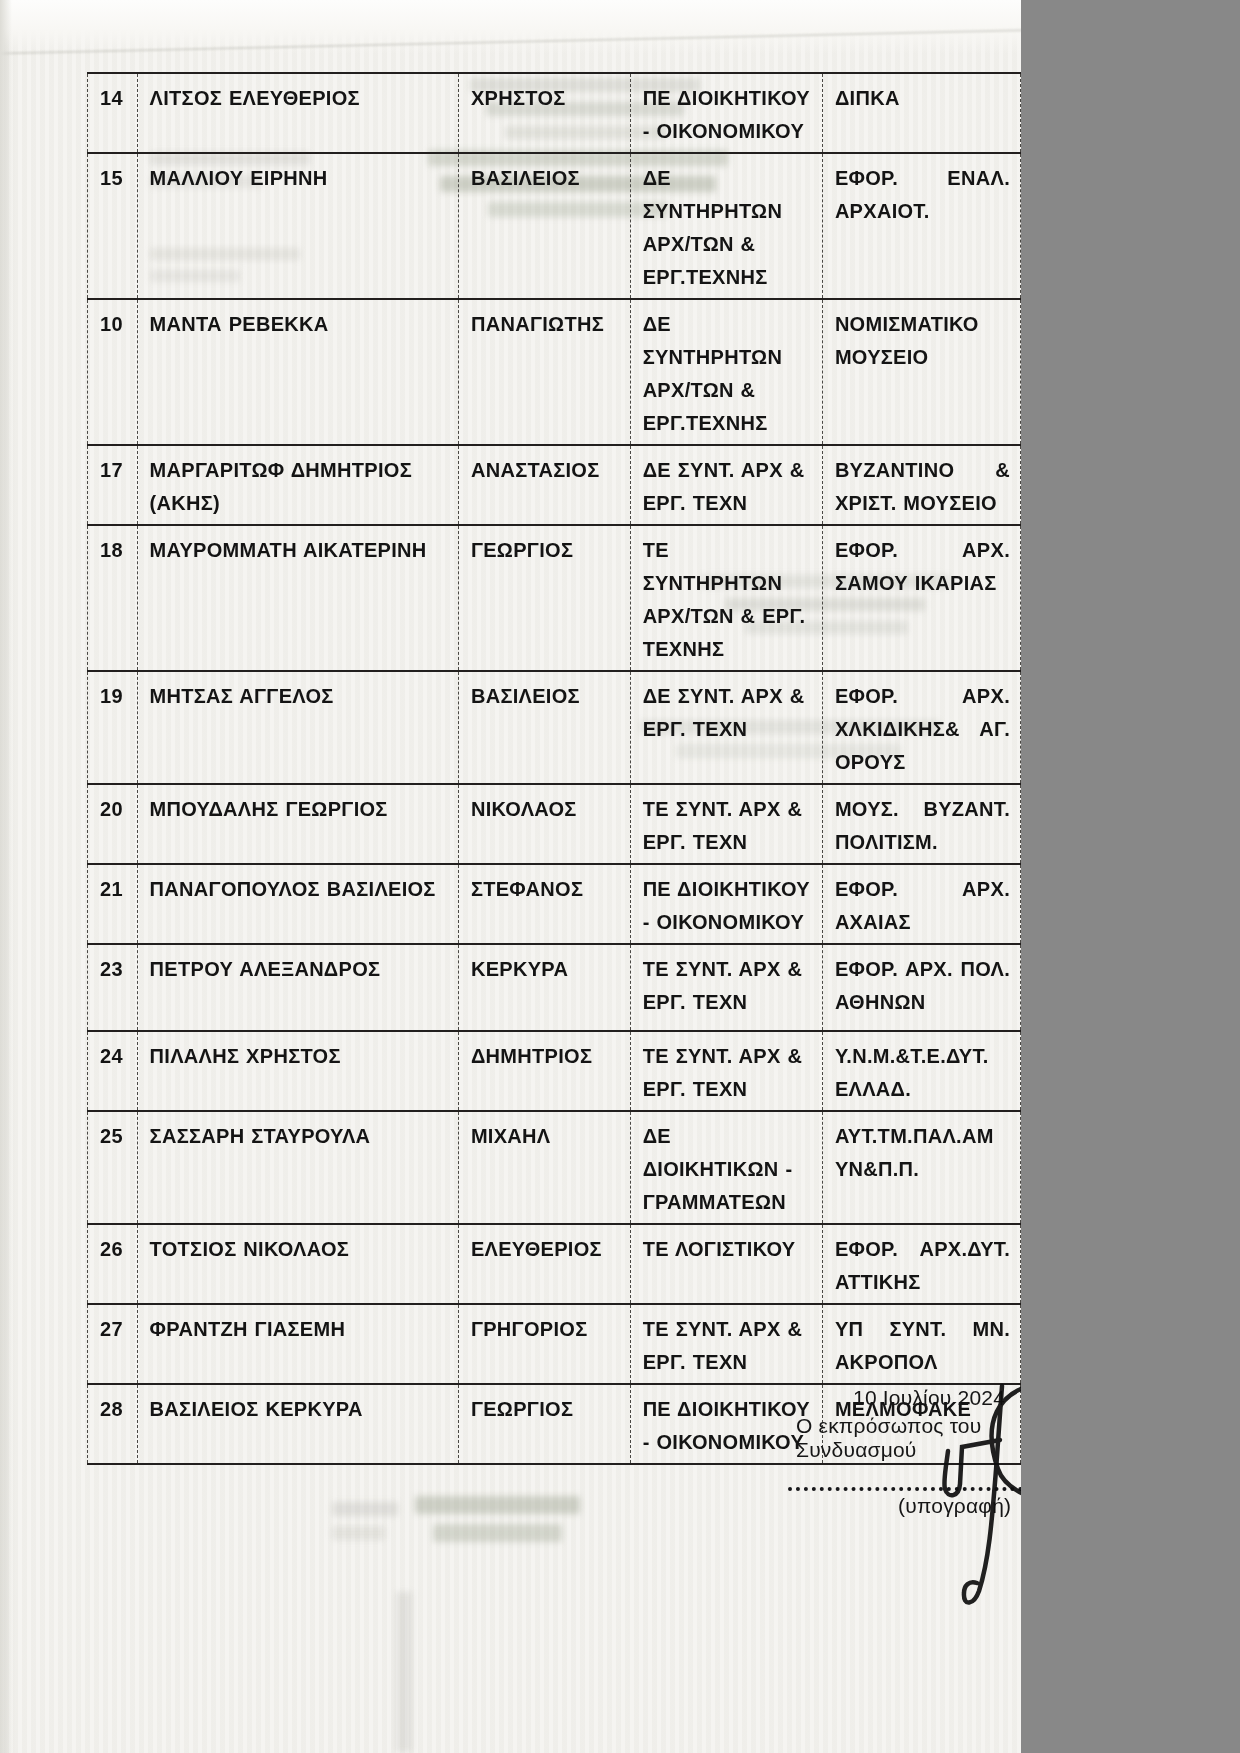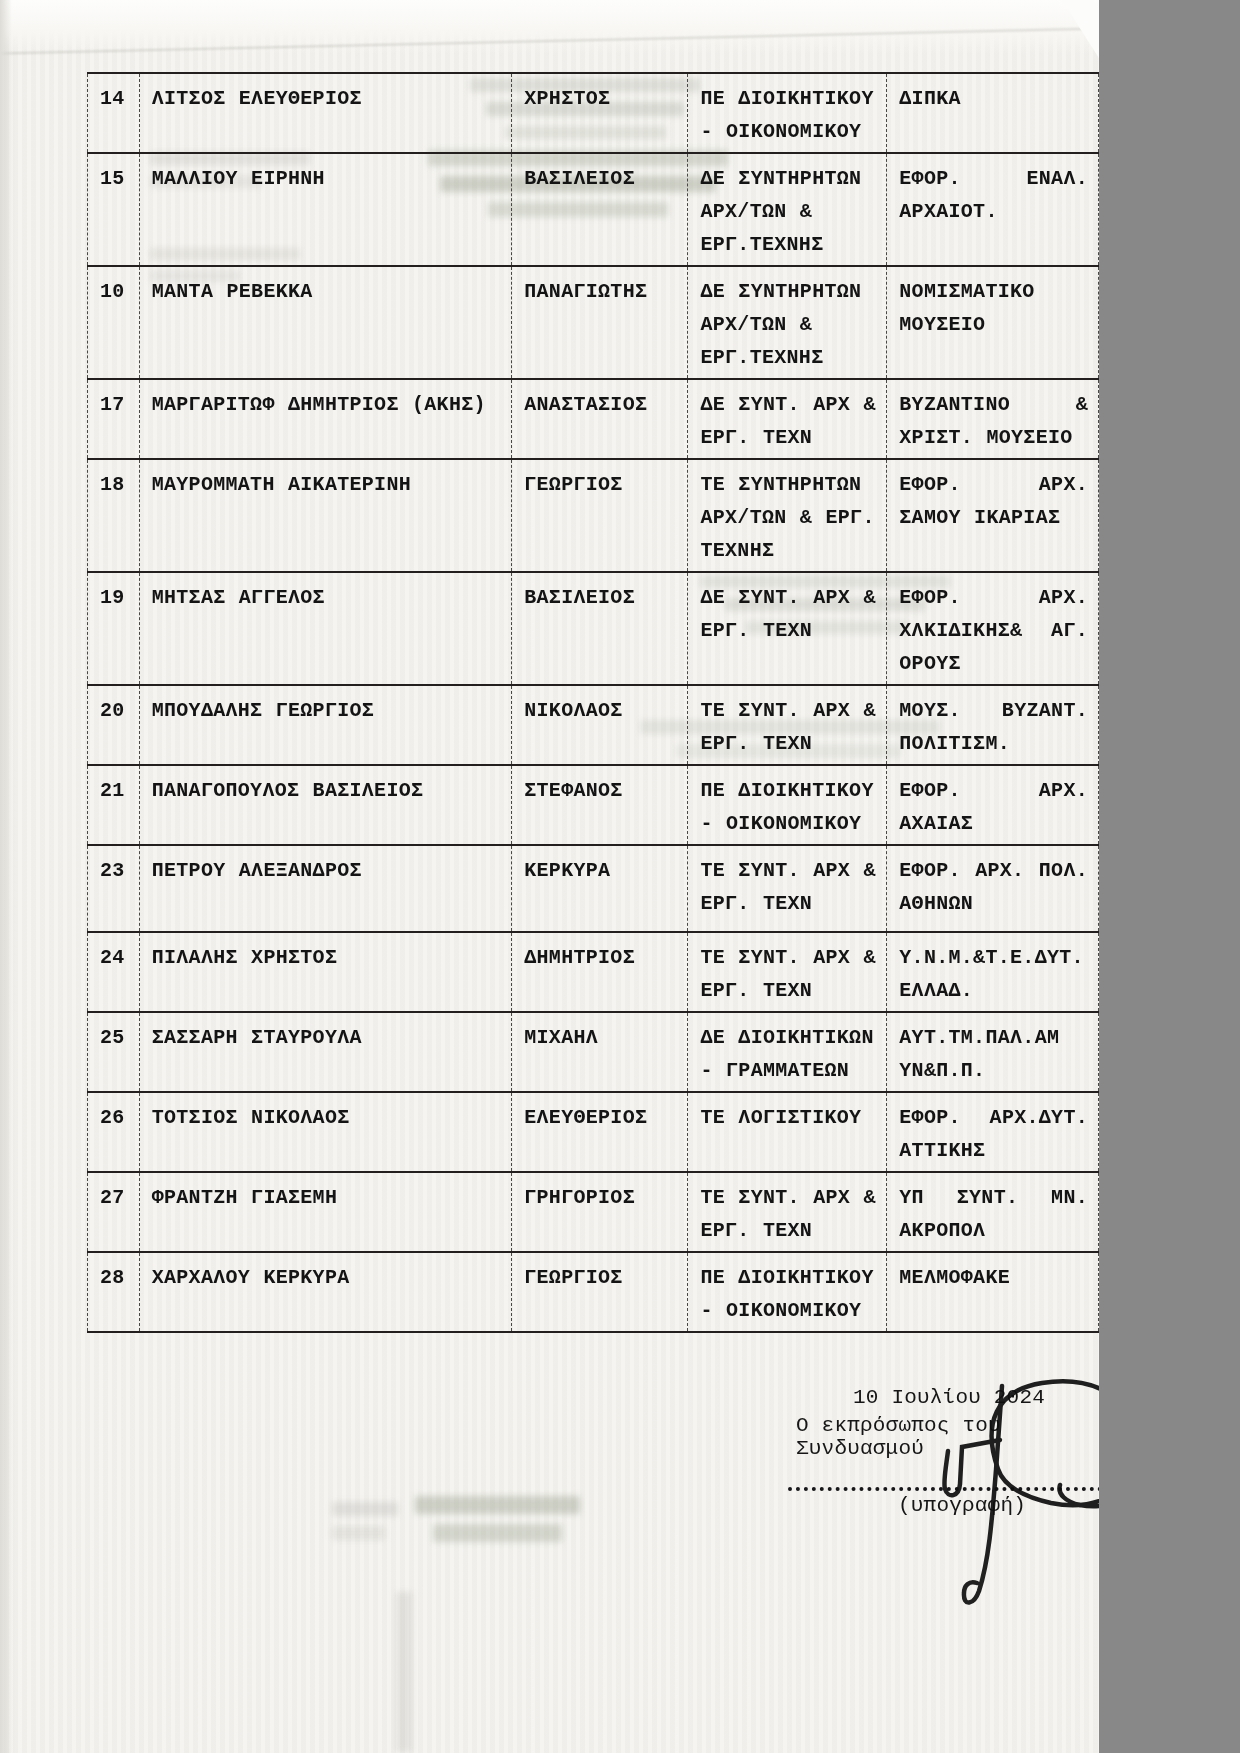--- a/index.html
+++ b/index.html
@@ -1,22 +1,22 @@
 <!DOCTYPE html>
 <html><head>
 <meta charset="utf-8">
 <style>
   html,body{margin:0;padding:0;background:#888;}
   #page{
-    position:relative;width:1099px;height:1753px;overflow:hidden;
+    position:relative;width:1021px;height:1753px;overflow:hidden;
     background:
       repeating-linear-gradient(90deg, rgba(255,255,255,.18) 0 4px, rgba(60,58,50,.018) 4px 9px),
       linear-gradient(90deg,#e9e8e3 0,#f3f2ee 16px,#f3f2ee 1200px,#efeeea 1240px),
       #f2f1ed;
-    font-family:Liberation Mono, monospace;color:#161616;
+    font-family:Liberation Sans, sans-serif;color:#161616;
   }
   
   .top-band{position:absolute;left:0;top:0;width:1240px;height:54px;
     background:linear-gradient(to bottom,#fdfdfc 0%,#f8f7f4 55%,rgba(248,247,244,0)100%);}
   .top-band-line{position:absolute;left:-10px;top:40px;width:1120px;height:2px;
     background:rgba(150,148,138,.30);transform:rotate(-1.3deg);filter:blur(1px);}
   .left-edge{position:absolute;left:0;top:0;width:12px;height:1753px;
     background:linear-gradient(90deg,#dddcd6,rgba(221,220,214,0));}
   
   .corner-curl{position:absolute;left:1058px;top:-6px;width:190px;height:262px;
@@ -196,21 +196,21 @@
         </tr>
         <tr style="height: 80px;">
           <td class="c-num">27</td>
           <td class="c-name">ΦΡΑΝΤΖΗ ΓΙΑΣΕΜΗ</td>
           <td class="c-father">ΓΡΗΓΟΡΙΟΣ</td>
           <td class="c-spec">ΤΕ ΣΥΝΤ. ΑΡΧ &amp; ΕΡΓ. ΤΕΧΝ</td>
           <td class="c-dept">ΥΠ ΣΥΝΤ. ΜΝ. ΑΚΡΟΠΟΛ</td>
         </tr>
         <tr style="height: 73px;">
           <td class="c-num">28</td>
-          <td class="c-name">ΧΑΡΧΑΛΟΥ ΚΕΡΚΥΡΑ</td>
+          <td class="c-name">ΒΑΣΙΛΕΙΟΣ ΚΕΡΚΥΡΑ</td>
           <td class="c-father">ΓΕΩΡΓΙΟΣ</td>
           <td class="c-spec">ΠΕ ΔΙΟΙΚΗΤΙΚΟΥ - ΟΙΚΟΝΟΜΙΚΟΥ</td>
           <td class="c-dept">ΜΕΛΜΟΦΑΚΕ</td>
         </tr>
       </tbody>
   </table>
 
   <div class="closing" id="sig-date">10  Ιουλίου 2024</div>
   <div class="closing" id="sig-rep">Ο εκπρόσωπος του Συνδυασμού</div>
   <div id="dotted"></div>

